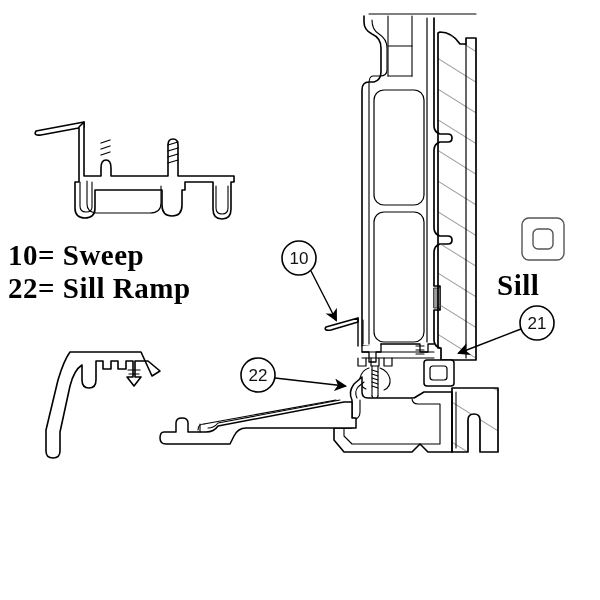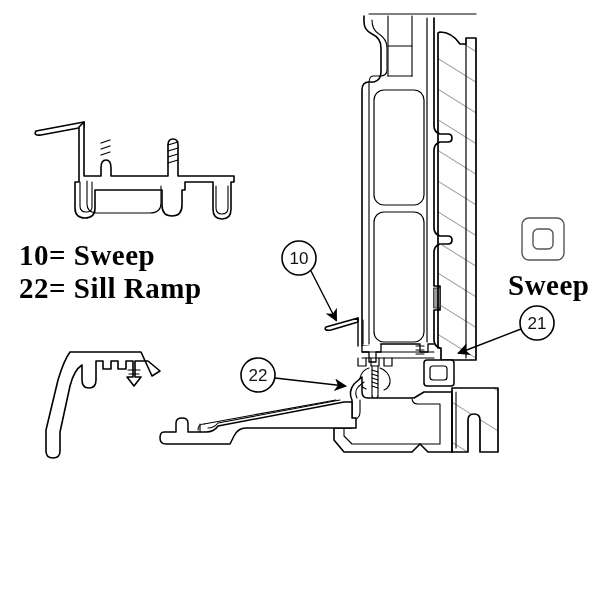--- a/index.html
+++ b/index.html
@@ -24,21 +24,20 @@
     width: 600px;
     height: 600px;
   }
   .legend-text {
     position: absolute;
     font-family: "Liberation Serif", serif;
     font-weight: bold;
     color: #000000;
     white-space: nowrap;
     letter-spacing: 0.5px;
-    margin-left: 11px;
   }
   #legend-sweep {
     left: 8px;
     top: 239px;
     font-size: 29px;
   }
   #legend-sill-ramp {
     left: 8px;
     top: 272px;
     font-size: 29px;
@@ -398,15 +397,15 @@
         <rect x="533" y="229" width="20" height="20" rx="5" ry="5" fill="#ffffff" stroke="#555555" stroke-width="1.4"></rect>
       </g>
 
     </g>
   </svg>
 
   <div class="legend-text" id="legend-sweep">10= Sweep</div>
 
   <div class="legend-text" id="legend-sill-ramp">22= Sill Ramp</div>
 
-  <div class="legend-text" id="block-label">Sweep</div>
+  <div class="legend-text" id="block-label">Sill</div>
 
 </div>
 
 </body></html>

